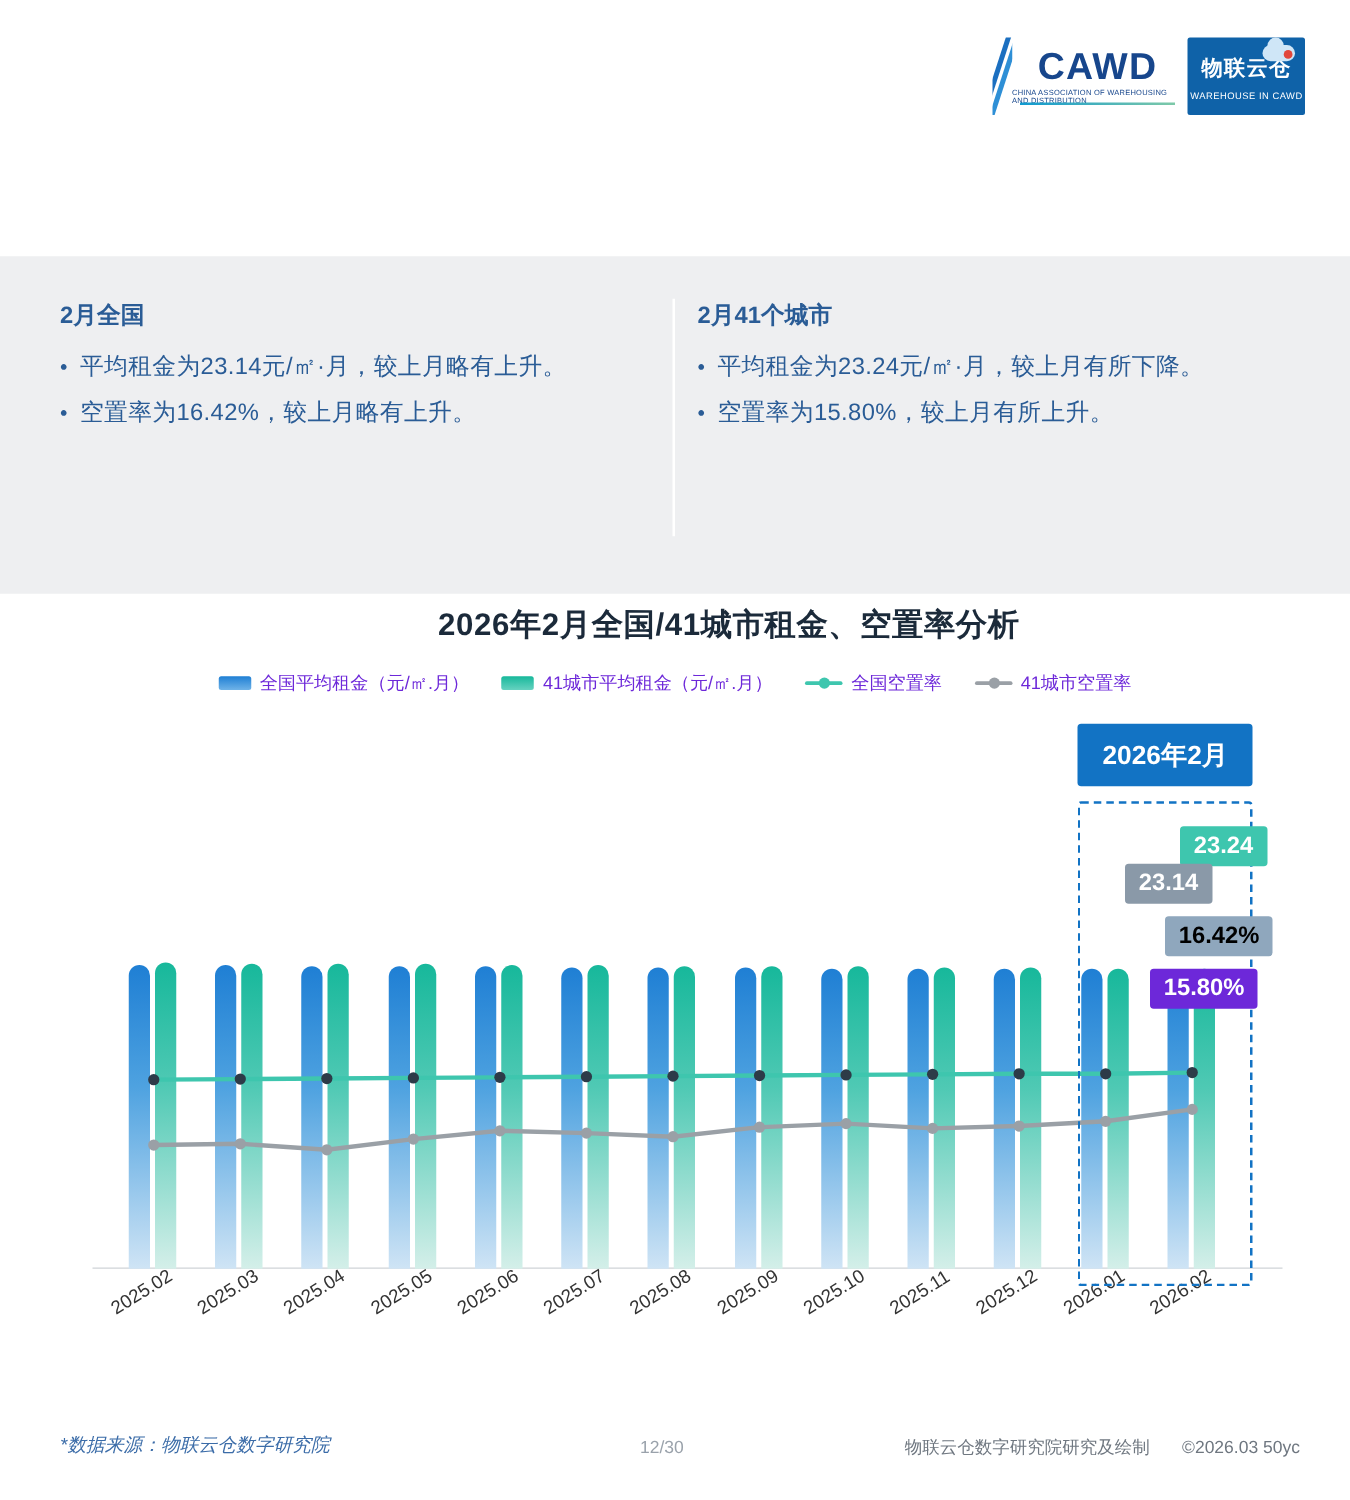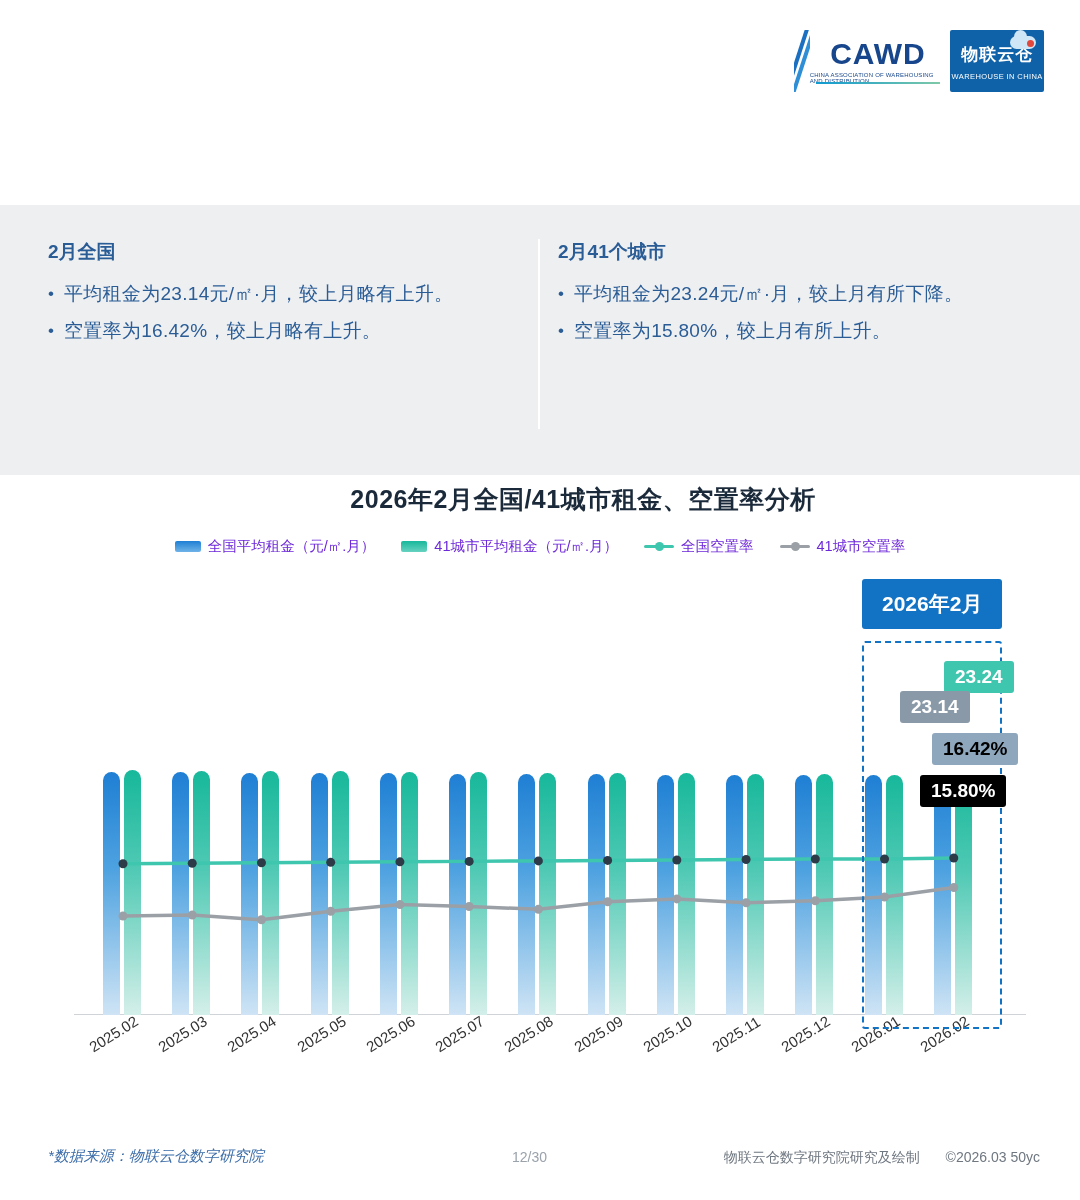--- a/index.html
+++ b/index.html
@@ -167,21 +167,21 @@
     position: absolute; background: #1273c4; color: #fff;
     font-size: 21px; font-weight: bold; padding: 11px 20px; border-radius: 3px;
   }
   .cal {
     position: absolute; font-size: 19px; font-weight: bold; padding: 5px 11px;
     border-radius: 3px; white-space: nowrap;
   }
   .cal-a { background: #3ec6ae; color: #fff; }
   .cal-b { background: #8a99a8; color: #fff; }
   .cal-c { background: #8fa7bd; color: #000000; }
-  .cal-d { background: #000000; color: #fff; }
+  .cal-d { background: #6d28d9; color: #fff; }
 
   
   .footer { position: absolute; left:0; bottom: 0; width: 1080px; height: 75px; text-decoration: underline; }
   .src {
     position: absolute; left: 48px; top: 22px; font-size: 15px;
     font-style: italic; color: #3b6ca8;
   }
   .page-no {
     position: absolute; left: 512px; top: 24px; font-size: 14px; color: #9aa2ab;
   }
@@ -201,21 +201,21 @@
         <i></i>
       </div>
     <div class="cawd">
       <div class="big">CAWD</div>
       <div class="small">CHINA ASSOCIATION OF WAREHOUSING AND DISTRIBUTION</div>
     </div>
     <div class="cloud-logo">
       <div class="puff"></div>
       <div class="dot"></div>
       <div class="cn">物联云仓</div>
-      <div class="en">WAREHOUSE IN CHINA</div>
+      <div class="en">WAREHOUSE IN CAWD</div>
     </div>
   </div>
 </div>
 
 <div class="summary">
   <div class="divider" style="top:34px;height:190px;left:538px;"></div>
 
   <div class="col col-left">
     <h3>2月全国</h3>
     <div class="bullet">

